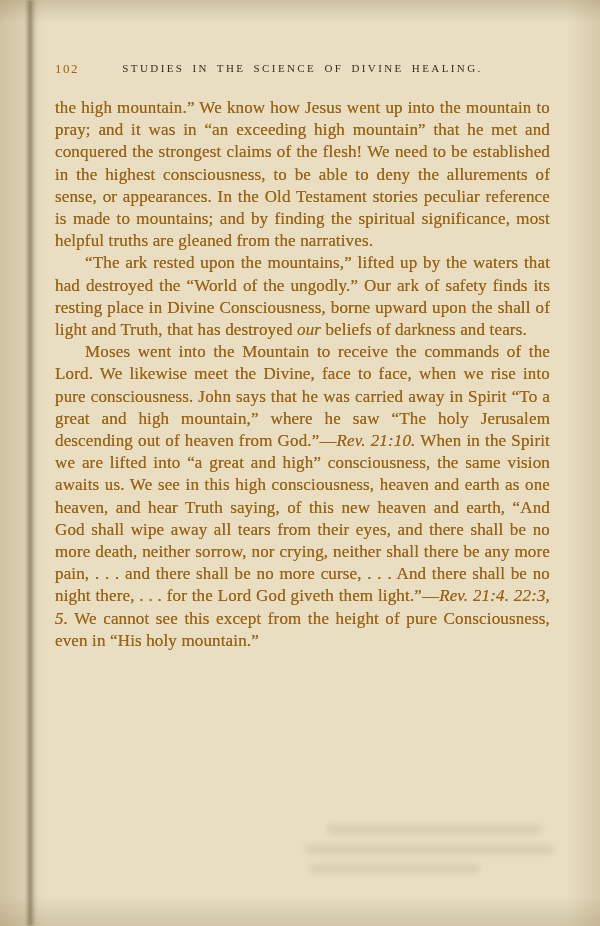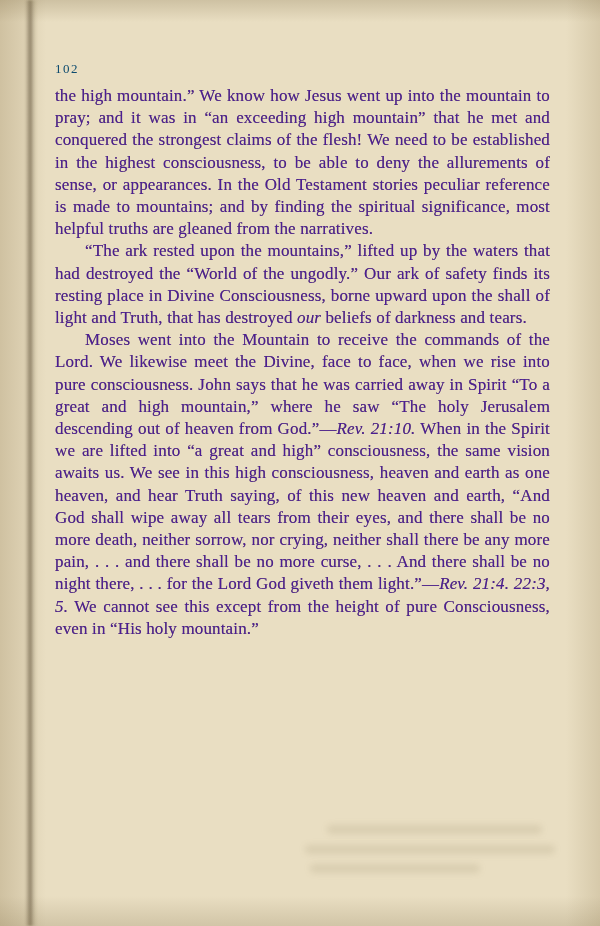--- a/index.html
+++ b/index.html
@@ -61,26 +61,26 @@
     padding-top: 4px;
     margin-bottom: 23px;
     white-space: nowrap;
   }
   .pagenum {
     position: absolute;
     left: 0;
     top: 3px;
     font-size: 13px;
     letter-spacing: 1.5px;
-    color: #0c4a6e;
+    color: #a16207;
   }
   .body-text {
     font-size: 17px;
     line-height: 22.2px;
-    color: #4c1d95;
+    color: #a16207;
     text-align: justify;
     letter-spacing: 0.15px;
     text-shadow: 0 0 0.4px rgba(47,36,21,0.55);
   }
   .body-text p {
     margin: 0;
   }
   .body-text p.indent {
     text-indent: 30px;
   }
@@ -108,20 +108,21 @@
   <div class="gutter-shadow"></div>
 
   <div class="ghost g1"></div>
   <div class="ghost g2"></div>
   <div class="ghost g3"></div>
 
   <div class="page-inner">
 
     <div class="running-head">
       <span class="pagenum">102</span>
+      <span class="head-title">STUDIES IN THE SCIENCE OF DIVINE HEALING.</span>
     </div>
 
     <div class="body-text">
 
       <p><span>the high mountain.”  We know how Jesus went up into the mountain to pray; and it was in “an exceeding high mountain” that he met and conquered the strongest claims of the flesh!  We need to be established in the highest consciousness, to be able to deny the allurements of sense, or appearances.  In the Old Testament stories peculiar reference is made to mountains; and by finding the spiritual significance, most helpful truths are gleaned from the narratives.</span></p>
 
       <p class="indent"><span>“The ark rested upon the mountains,” lifted up by the waters that had destroyed the “World of the ungodly.”  Our ark of safety finds its resting place in Divine Consciousness, borne upward upon the shall of light and Truth, that has destroyed </span><i>our</i><span> beliefs of darkness and tears.</span></p>
 
       <p class="indent"><span>Moses went into the Mountain to receive the commands of the Lord.  We likewise meet the Divine, face to face, when we rise into pure consciousness.  John says that he was carried away in Spirit “To a great and high mountain,” where he saw “The holy Jerusalem descending out of heaven from God.”—</span><i>Rev. 21:10.</i><span>  When in the Spirit we are lifted into “a great and high” consciousness, the same vision awaits us.  We see in this high consciousness, heaven and earth as one heaven, and hear Truth saying, of this new heaven and earth, “And God shall wipe away all tears from their eyes, and there shall be no more death, neither sorrow, nor crying, neither shall there be any more pain,  .  .  .  and there shall be no more curse,  .  .  .  And there shall be no night there,  .  .  .  for the Lord God giveth them light.”—</span><i>Rev. 21:4. 22:3, 5.</i><span>  We cannot see this except from the height of pure Consciousness, even in “His holy mountain.”</span></p>
 

